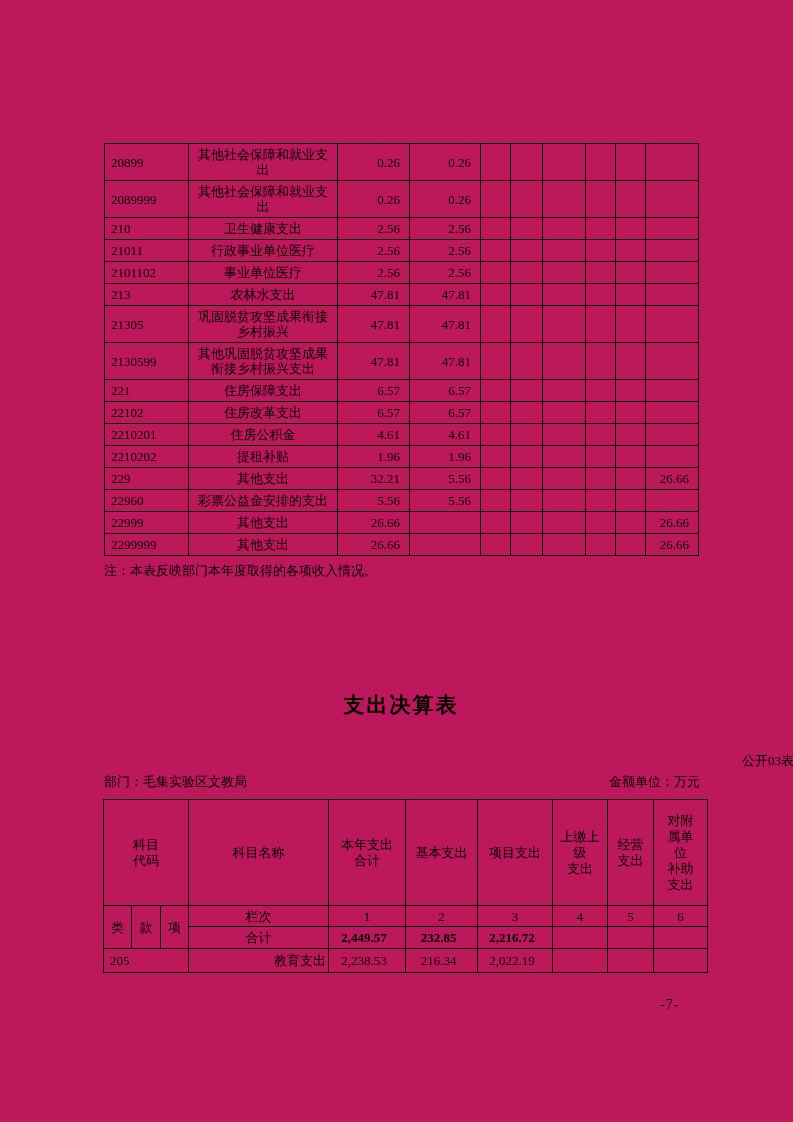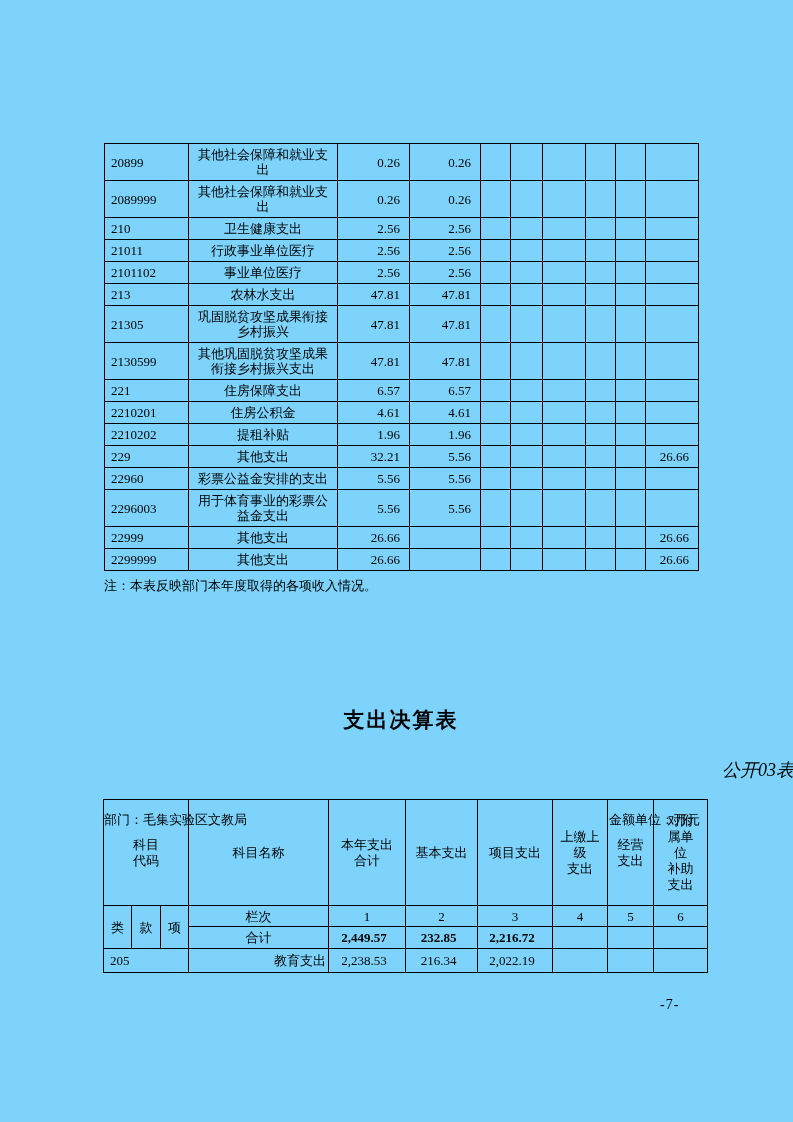--- a/index.html
+++ b/index.html
@@ -1,36 +1,36 @@
 <!DOCTYPE html>
 <html><head>
 <meta charset="utf-8">
 <style>
   * { margin:0; padding:0; box-sizing:border-box; }
   body { background:#888; font-family:"Liberation Serif","DejaVu Serif",serif; }
   .page {
     position:relative; width:793px; height:1122px; margin:0 auto;
-    background:#7dd3fc; color:#000; overflow:hidden;
+    background:#be185d; color:#000; overflow:hidden;
   }
   table { border-collapse:collapse; table-layout:fixed; }
   td { border:1px solid #000; font-size:13px; line-height:15px; vertical-align:middle; }
 
   
   .income-wrap { position:absolute; left:104px; top:143px; }
   .income-table { width:594px; }
   .income-table td.cell-code { text-align:left; padding:3px 2px 3px 6px; }
   .income-table td.cell-name { text-align:center; padding:3px 6px 3px 6px; word-break:break-all; }
   .income-table td.num { text-align:right; padding:3px 9px 3px 2px; }
   .income-table td.empty { padding:3px 2px; }
   .note { margin-top:6px; font-size:13px; line-height:17px; }
 
   
   .exp-title { margin-top:112px; text-align:center; font-size:21px; font-weight:bold; letter-spacing:2px; }
-  .table-code-line { margin-top:24px; text-align:right; padding-right:95px; font-size:18px;font-style:italic; }
-  .dept-line { margin-top:29px; display:flex; justify-content:space-between;
+  .table-code-line { margin-top:33px; text-align:right; padding-right:95px; font-size:13px; }
+  .dept-line { margin-top:3px; display:flex; justify-content:space-between;
                padding-left:0; padding-right:88px; font-size:13px;text-align:center; }
   .exp-wrap { position:absolute; left:103px; top:799px; }
   .exp-table { width:604px; }
   .exp-table td { text-align:center; padding:2px; }
   .exp-table .hdr { white-space:pre-line; line-height:16px; }
   .exp-table tr.header-row { height:106px; }
   .exp-table tr.rank-row { height:21px; }
   .exp-table tr.total-row { height:22px; }
   .exp-table tr.data-row { height:24px; }
   .exp-table td.cell-code { text-align:left; padding-left:6px; }
@@ -170,20 +170,32 @@
     <td class="num">6.57</td>
     <td class="num">6.57</td>
     <td class="empty"></td>
     <td class="empty"></td>
     <td class="empty"></td>
     <td class="empty"></td>
     <td class="empty"></td>
     <td class="num"></td>
   </tr>
 
+  <tr>
+    <td class="cell-code">22102</td>
+    <td class="cell-name">住房改革支出</td>
+    <td class="num">6.57</td>
+    <td class="num">6.57</td>
+    <td class="empty"></td>
+    <td class="empty"></td>
+    <td class="empty"></td>
+    <td class="empty"></td>
+    <td class="empty"></td>
+    <td class="num"></td>
+  </tr>
 
   <tr>
     <td class="cell-code">2210201</td>
     <td class="cell-name">住房公积金</td>
     <td class="num">4.61</td>
     <td class="num">4.61</td>
     <td class="empty"></td>
     <td class="empty"></td>
     <td class="empty"></td>
     <td class="empty"></td>
@@ -223,32 +235,20 @@
     <td class="num">5.56</td>
     <td class="num">5.56</td>
     <td class="empty"></td>
     <td class="empty"></td>
     <td class="empty"></td>
     <td class="empty"></td>
     <td class="empty"></td>
     <td class="num"></td>
   </tr>
 
-  <tr>
-    <td class="cell-code">2296003</td>
-    <td class="cell-name">用于体育事业的彩票公益金支出</td>
-    <td class="num">5.56</td>
-    <td class="num">5.56</td>
-    <td class="empty"></td>
-    <td class="empty"></td>
-    <td class="empty"></td>
-    <td class="empty"></td>
-    <td class="empty"></td>
-    <td class="num"></td>
-  </tr>
 
   <tr>
     <td class="cell-code">22999</td>
     <td class="cell-name">其他支出</td>
     <td class="num">26.66</td>
     <td class="num"></td>
     <td class="empty"></td>
     <td class="empty"></td>
     <td class="empty"></td>
     <td class="empty"></td>

